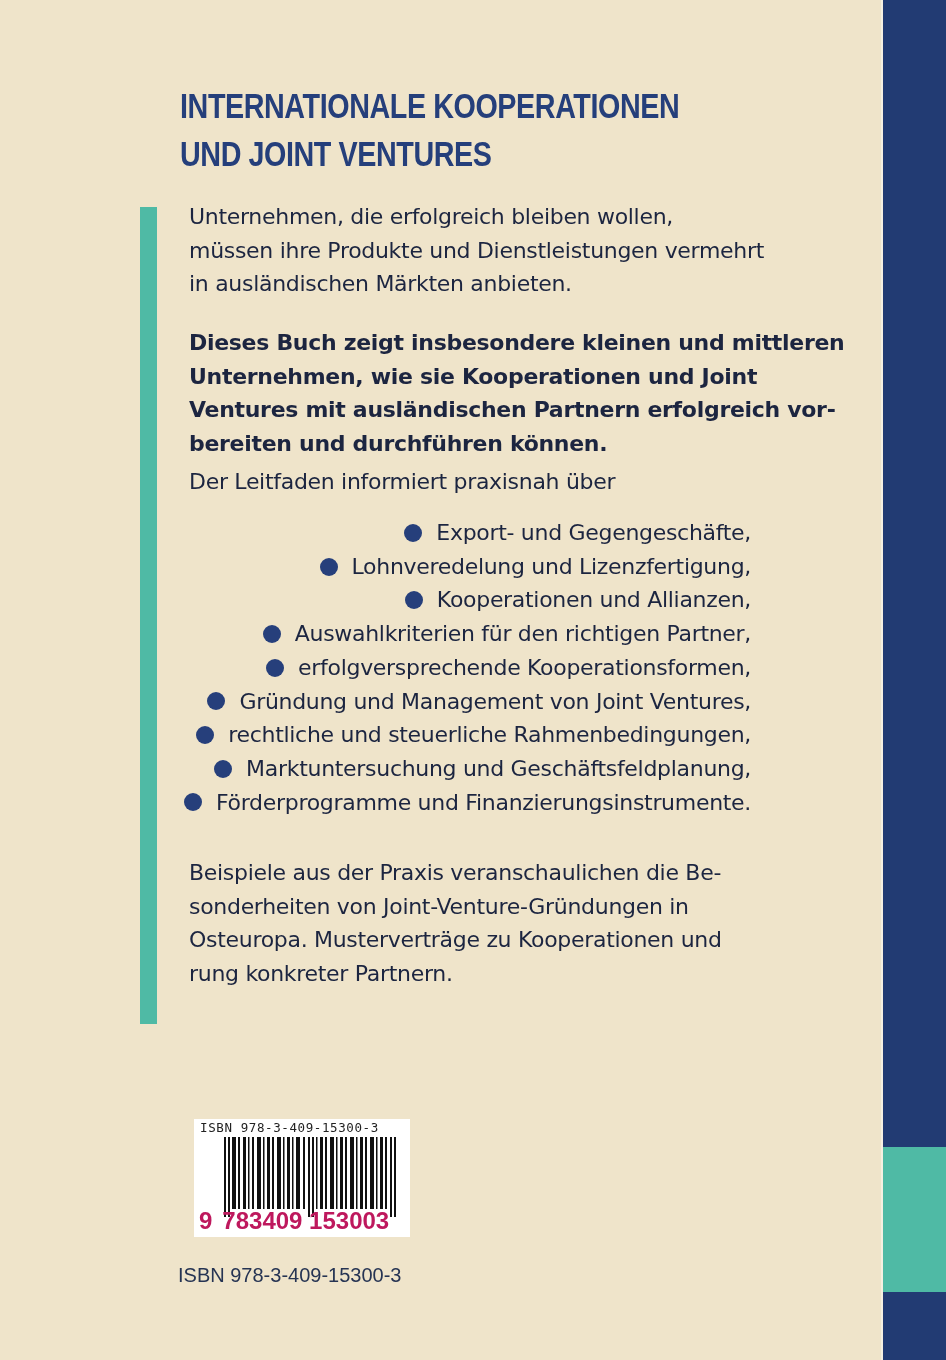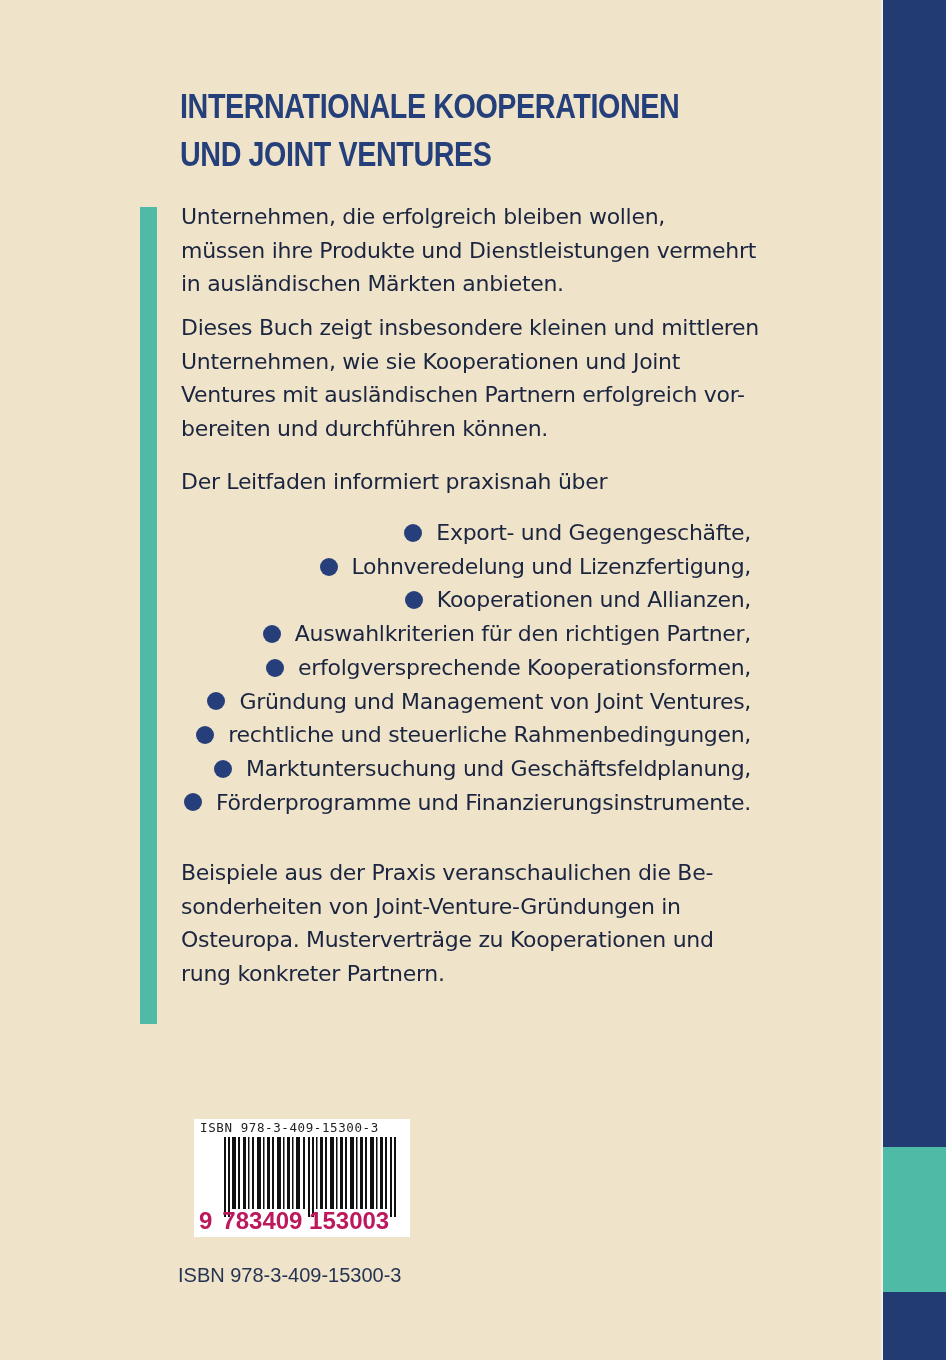--- a/index.html
+++ b/index.html
@@ -58,23 +58,23 @@
     }
     .body-text {
       position: absolute;
       left: 181px;
       font-size: 22px;
       line-height: 33.5px;
       color: #1c2540;
       letter-spacing: -0.3px;
       white-space: nowrap;
     }
-    .body-text span.line { display: block; }
+    .body-text span.line { display: block; margin-left: 8px; }
     .p1 { top: 200px; }
-    .p2 { top: 311px; }
+    .p2 { top: 326px; font-weight: bold; }
     .p3 { top: 465px; }
     .bullets {
       position: absolute;
       left: 184px;
       top: 516px;
       margin: 0;
       padding: 0;
       list-style: none;
       font-size: 22px;
       line-height: 33.7px;

